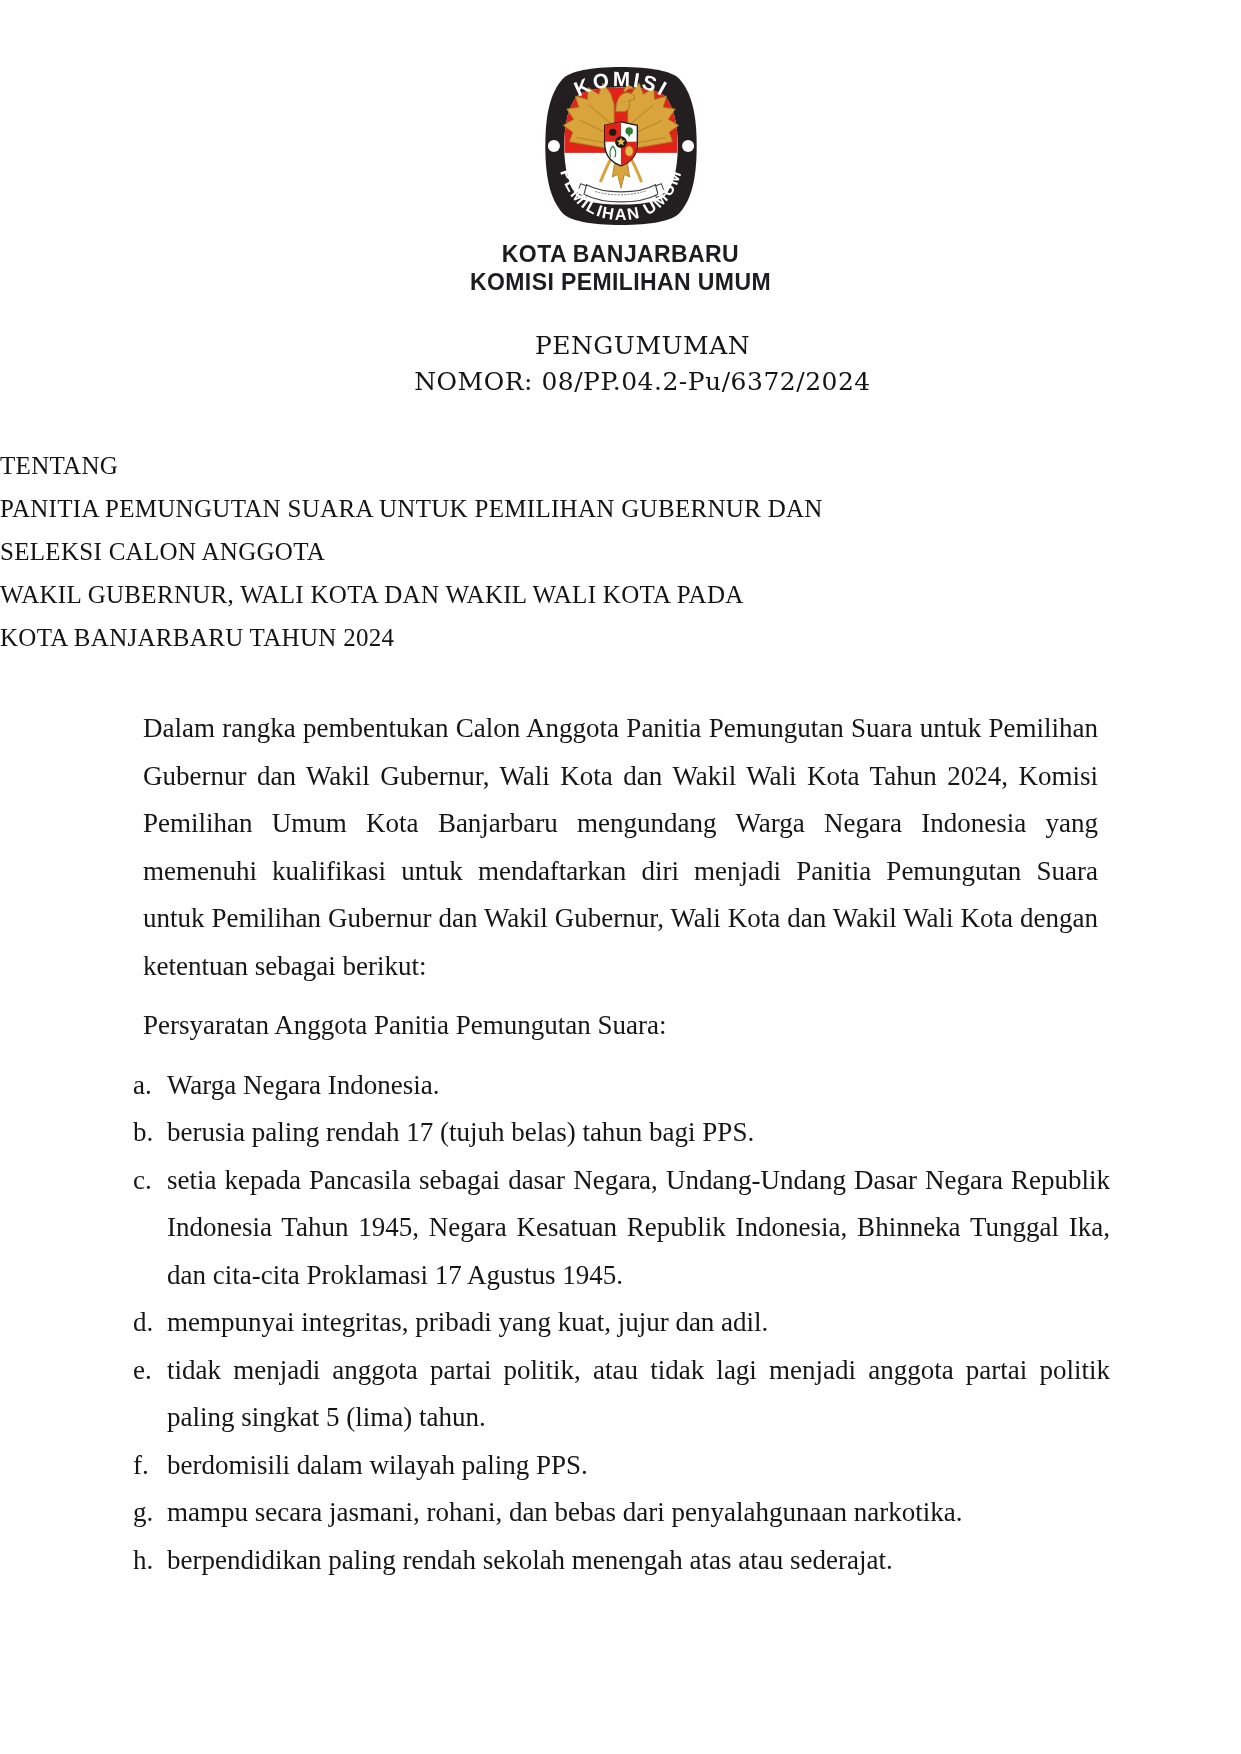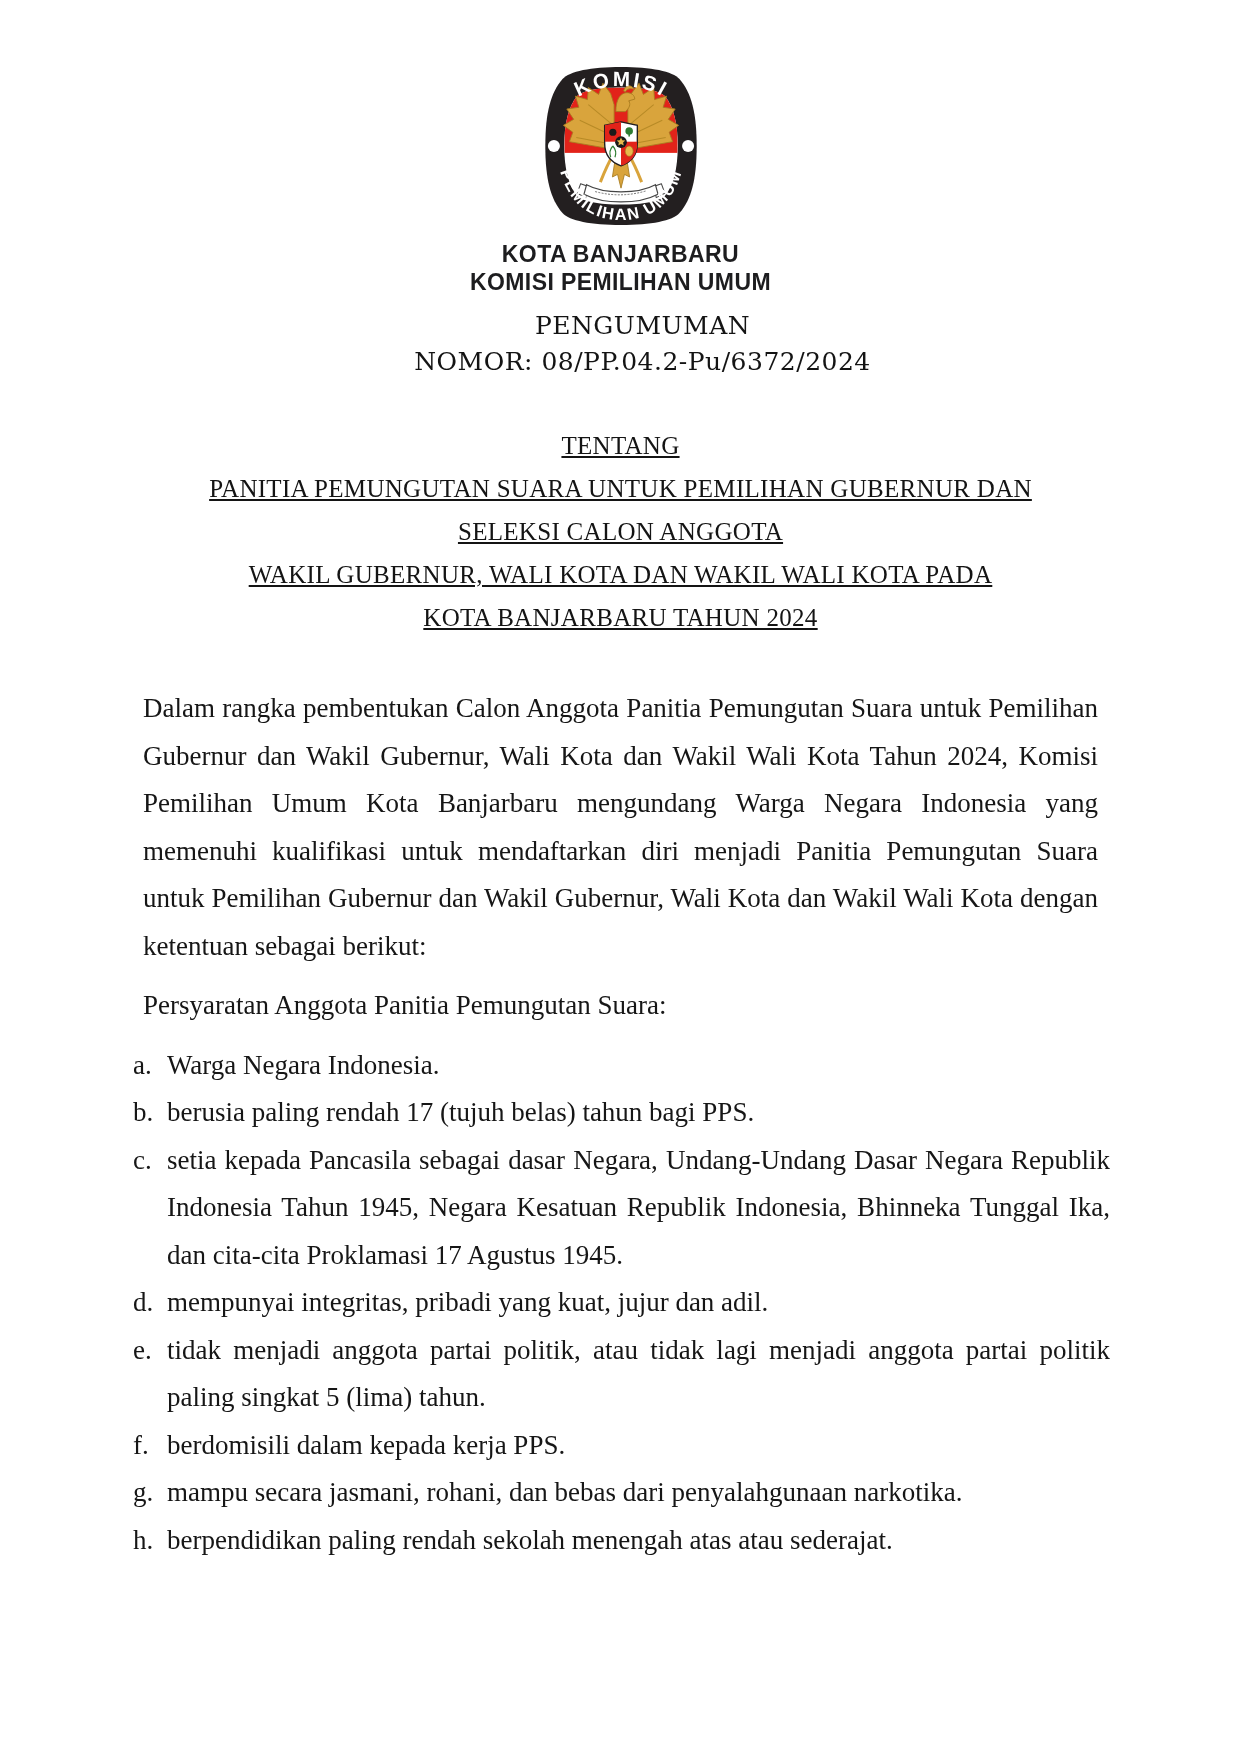--- a/index.html
+++ b/index.html
@@ -15,38 +15,37 @@
   .logo-svg { display: block; margin: 0 auto 6px auto; width: 172px; height: 176px; }
   .org-line {
     font-family: "Liberation Sans", sans-serif;
     font-weight: bold;
     font-size: 23px;
     line-height: 28px;
     color: #1d1d1f;
     letter-spacing: 0.4px;
   }
   .doc-title {
-    margin-top: 12px;
+    margin-top: 32px;
     text-align: center;
     font-family: "DejaVu Serif", serif;
     font-size: 25px;
     line-height: 36px;
     color: #141414;
     letter-spacing: 0.5px;
     padding-left: 44px;
   }
   .subject {
     margin-top: 44px;
-    text-align: center;
+    text-align: left;
     font-family: "Liberation Serif", serif;
     font-size: 25px;
     line-height: 43px;
     color: #141414;
     letter-spacing: 0.3px;
-    text-decoration: underline;
   }
   .content {
     margin: 46px 131px 0 131px;
     font-family: "Liberation Serif", serif;
     font-size: 27px;
     line-height: 47.5px;
     text-align: justify;
     color: #161616;
   }
   .content p { margin: 12px; }
@@ -171,21 +170,21 @@
       <li>
         <span class="marker">d.</span>
         <span class="text">mempunyai integritas, pribadi yang kuat, jujur dan adil.</span>
       </li>
       <li>
         <span class="marker">e.</span>
         <span class="text">tidak menjadi anggota partai politik, atau tidak lagi menjadi anggota partai politik paling singkat 5 (lima) tahun.</span>
       </li>
       <li>
         <span class="marker">f.</span>
-        <span class="text">berdomisili dalam kepada kerja PPS.</span>
+        <span class="text">berdomisili dalam wilayah paling PPS.</span>
       </li>
       <li>
         <span class="marker">g.</span>
         <span class="text">mampu secara jasmani, rohani, dan bebas dari penyalahgunaan narkotika.</span>
       </li>
       <li>
         <span class="marker">h.</span>
         <span class="text">berpendidikan paling rendah sekolah menengah atas atau sederajat.</span>
       </li>
     </ol>

